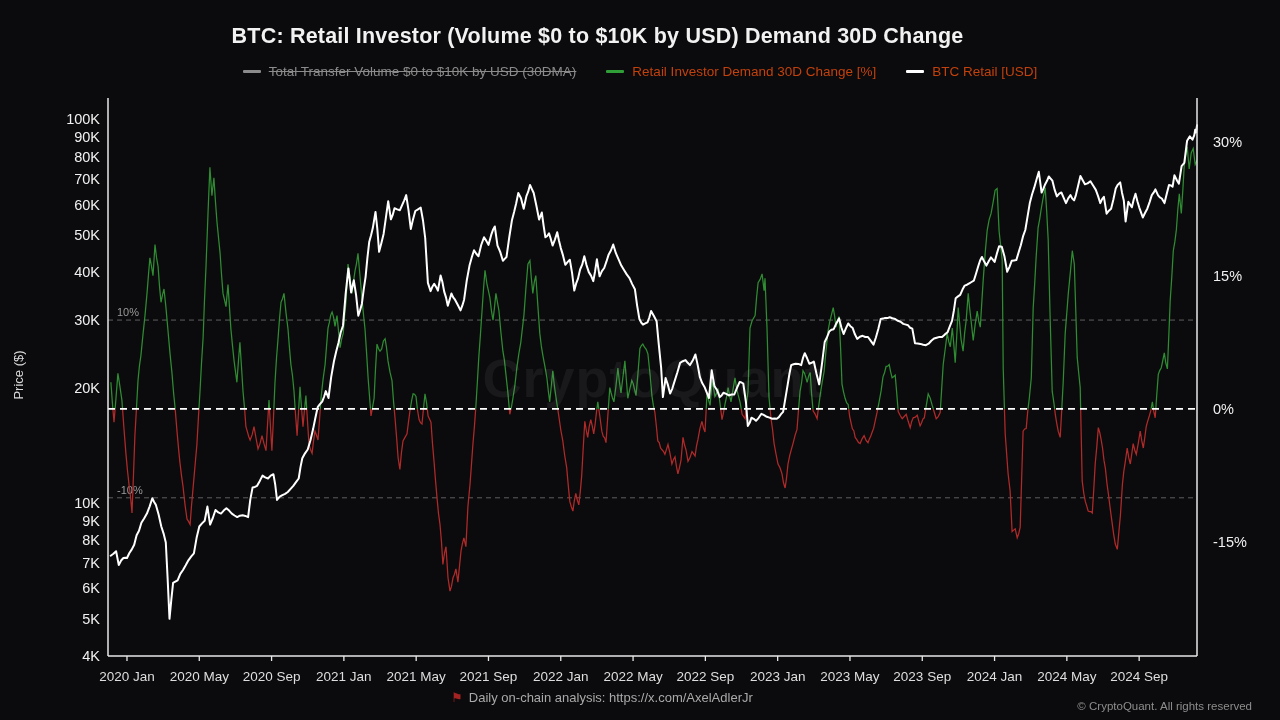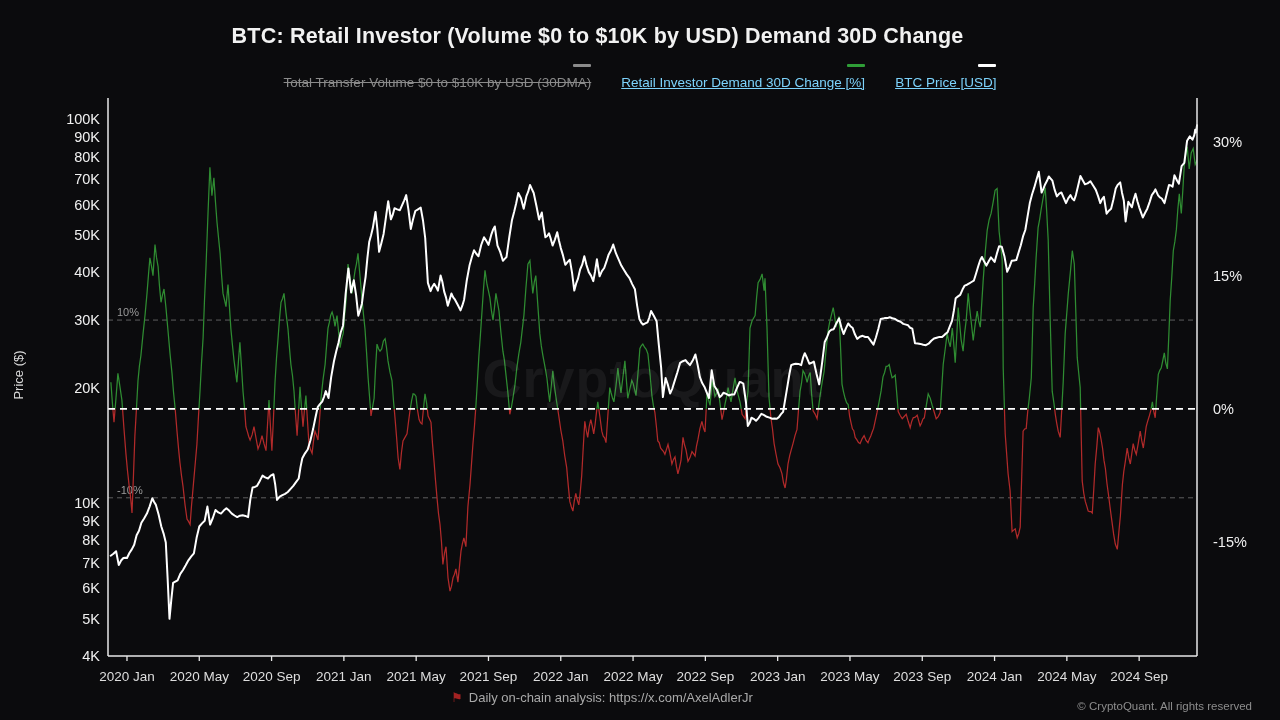--- a/index.html
+++ b/index.html
@@ -3,23 +3,23 @@
 <meta charset="utf-8">
 <style>
   html,body{margin:0;padding:0;background:#0b0b0d;width:1280px;height:720px;overflow:hidden;
     font-family:"Liberation Sans","DejaVu Sans",sans-serif;}
   #stage{position:relative;width:1280px;height:720px;background:#0b0b0d;}
   #chart-svg{position:absolute;left:0;top:0;}
   .title{position:absolute;left:0;top:24px;width:1195px;text-align:center;color:#f2f2f2;
     font-size:21.5px;font-weight:bold;letter-spacing:.2px;}
   .legend{position:absolute;left:0;top:64px;width:1280px;display:flex;justify-content:center;
     align-items:center;gap:30px;}
-  .legend-item{display:flex;align-items:flex-end;gap:8px;cursor:pointer;flex-direction:column;}
+  .legend-item{display:flex;align-items:center;gap:8px;cursor:pointer;}
   .legend-dash{display:inline-block;width:18px;height:2.6px;border-radius:1px;}
-  .legend-label{font-size:13.5px;color:#7dd3fc;text-decoration:underline;}
+  .legend-label{font-size:13.5px;color:#c2410c;}
   .legend-item.disabled .legend-label{color:#8b8b8b;text-decoration:line-through;}
   .watermark{position:absolute;left:653px;top:378px;transform:translate(-50%,-50%);
     font-size:54px;font-weight:bold;color:rgba(255,255,255,0.06);letter-spacing:1px;white-space:nowrap;}
   .yaxis-title{position:absolute;left:18px;top:375px;transform:translate(-50%,-50%) rotate(-90deg);
     color:#d9d9d9;font-size:13px;white-space:nowrap;}
   .footer-left{position:absolute;left:0;top:690px;width:1204px;text-align:center;
     font-size:13px;color:#a9a9a9;}
   .footer-left .flag{color:#a32222;font-size:13px;margin-right:6px;}
   .footer-right{position:absolute;right:28px;top:692px;font-size:11.5px;color:#8d8d8d;margin-top:8px;}
 </style>
@@ -103,21 +103,21 @@
     <div class="legend-item disabled">
       <span class="legend-dash" style="background: rgb(139, 139, 139);"></span>
       <span class="legend-label">Total Transfer Volume $0 to $10K by USD (30DMA)</span>
     </div>
     <div class="legend-item">
       <span class="legend-dash" style="background: rgb(47, 158, 55);"></span>
       <span class="legend-label">Retail Investor Demand 30D Change [%]</span>
     </div>
     <div class="legend-item">
       <span class="legend-dash" style="background: rgb(255, 255, 255);"></span>
-      <span class="legend-label">BTC Price [USD]</span>
+      <span class="legend-label">BTC Retail [USD]</span>
     </div>
   </div>
 
   <div class="watermark">CryptoQuant</div>
 
   <div class="yaxis-title">Price ($)</div>
 
   <div class="footer-left"><span class="flag">⚑</span><span>Daily on-chain analysis: https://x.com/AxelAdlerJr</span></div>
 
   <div class="footer-right">© CryptoQuant. All rights reserved</div>

